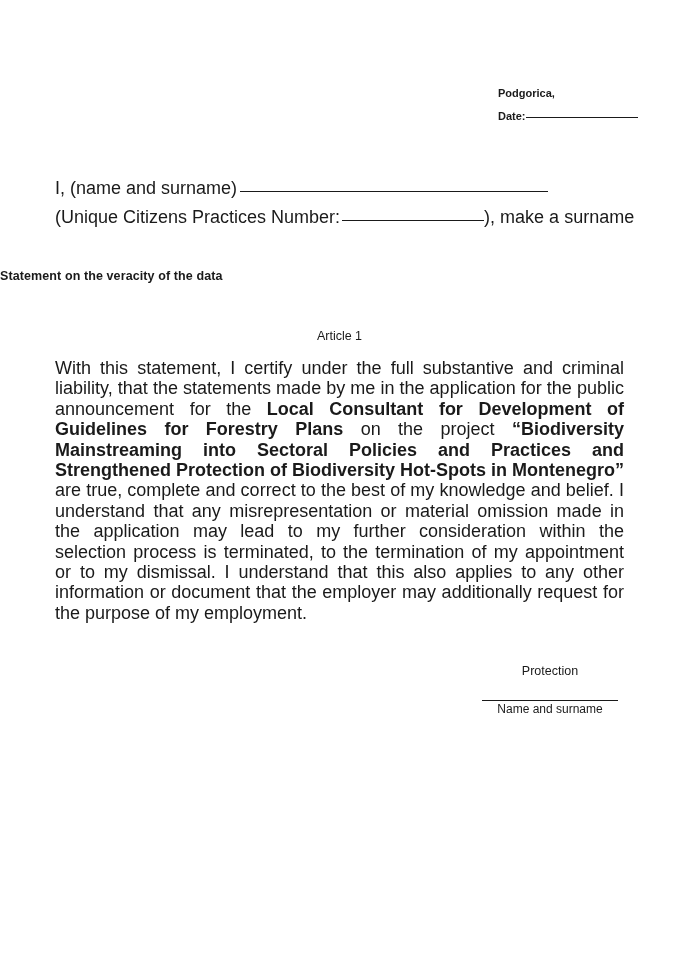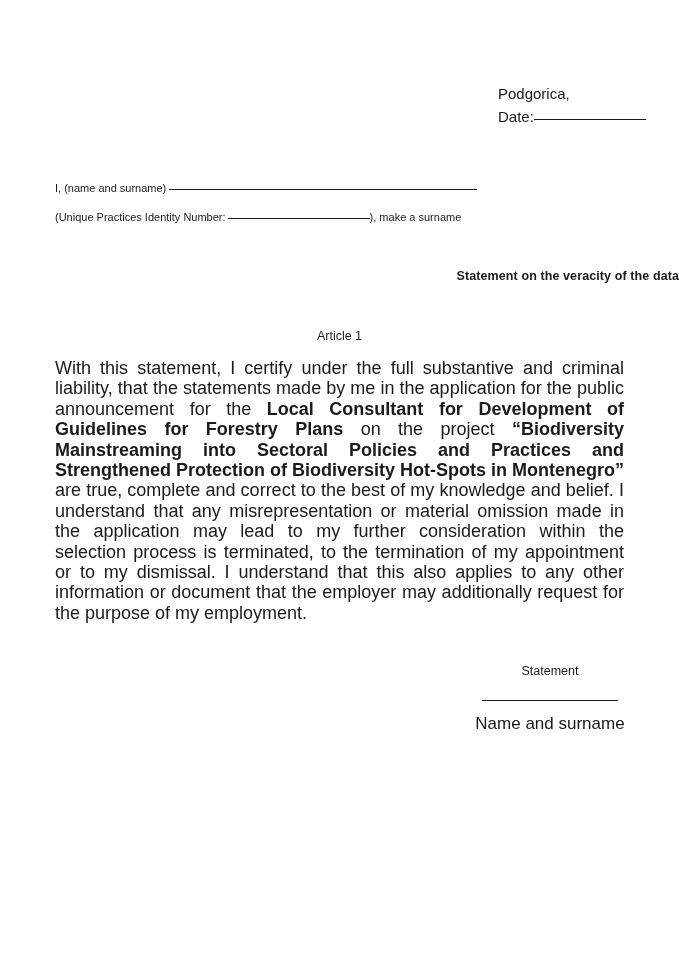--- a/index.html
+++ b/index.html
@@ -23,54 +23,55 @@
   }
 
   
   .header-block {
     position: absolute;
     left: 498px;
     top: 86px;
     width: 170px;
   }
   .header-line {
-    font-size: 15px;
+    font-size: 11px;
     line-height: 15px;
     white-space: nowrap;
+    font-weight: bold;
   }
   .header-line.second {
     margin-top: 8px;
   }
   .fill-rule {
     display: inline-block;
     border-bottom: 1.4px solid #1a1a1a;
     vertical-align: 2px;
   }
   .fill-date { width: 112px; }
 
   
   .ident {
     position: absolute;
     left: 55px;
     width: 580px;
-    font-size: 11px;
+    font-size: 18px;
     line-height: 16px;
   }
   .ident-name { top: 180px; }
   .ident-ucin { top: 209px; }
   .fill-name { width: 308px; margin-left: 3px; }
   .fill-ucin { width: 142px; margin-left: 2px; }
 
   
   .doc-title {
     position: absolute;
     left: 0;
     top: 269px;
     width: 679px;
-    text-align: right;
+    text-align: left;
     font-size: 12.5px;
     font-weight: bold;
     letter-spacing: 0.1px;
   }
 
   
   .article-heading {
     position: absolute;
     left: 0;
     top: 329px;
@@ -107,22 +108,21 @@
     font-size: 12.5px;
     line-height: 16px;
   }
   .signature-rule {
     margin: 21px auto 0 auto;
     width: 136px;
     border-bottom: 1.4px solid #1a1a1a;
     height: 0;
   }
   .signature-name {
-    margin-top: 15px;
-    font-size: 17px;
+    font-size: 12px;
     line-height: 16px;
     white-space: nowrap;
   }
 </style>
 </head>
 <body>
 
 <div class="page">
 
   <div class="header-block">
@@ -130,28 +130,28 @@
     <div class="header-line second">
       <span>Date:</span><span class="fill-rule fill-date"></span>
     </div>
   </div>
 
   <div class="ident ident-name">
     <span>I, (name and surname)</span><span class="fill-rule fill-name"></span>
   </div>
 
   <div class="ident ident-ucin">
-    <span>(Unique Practices Identity Number:</span><span class="fill-rule fill-ucin"></span><span>), make a surname</span>
+    <span>(Unique Citizens Practices Number:</span><span class="fill-rule fill-ucin"></span><span>), make a surname</span>
   </div>
 
   <div class="doc-title">Statement on the veracity of the data</div>
 
   <div class="article-heading">Article 1</div>
 
   <div class="body-paragraph"><span>With this statement, I certify under the full substantive and criminal liability, that the statements made by me in the application for the public announcement for the </span><b>Local Consultant for Development of Guidelines for Forestry Plans</b><span> on the project </span><b>“Biodiversity Mainstreaming into Sectoral Policies and Practices and Strengthened Protection of Biodiversity Hot-Spots in Montenegro”</b><span> are true, complete and correct to the best of my knowledge and belief. I understand that any misrepresentation or material omission made in the application may lead to my further consideration within the selection process is terminated, to the termination of my appointment or to my dismissal. I understand that this also applies to any other information or document that the employer may additionally request for the purpose of my employment.</span></div>
 
   <div class="signature-block">
-    <div class="signature-label">Statement</div>
+    <div class="signature-label">Protection</div>
     <div class="signature-rule"></div>
     <div class="signature-name">Name and surname</div>
   </div>
 
 </div>
 
 </body></html>

